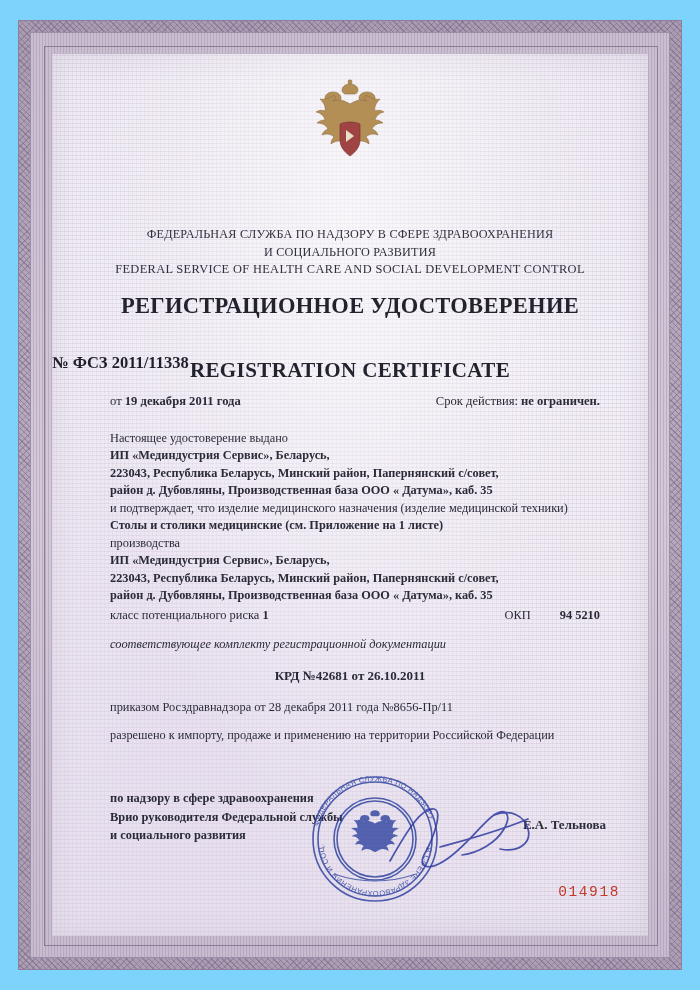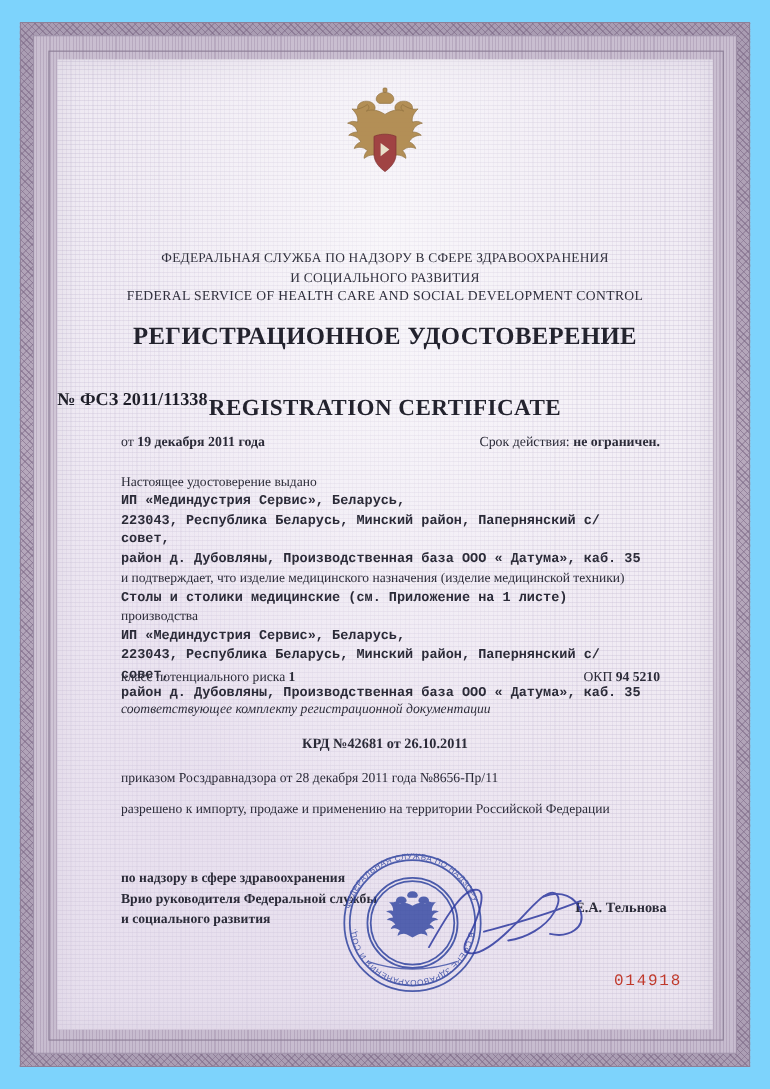--- a/index.html
+++ b/index.html
@@ -162,33 +162,33 @@
 
   .body {
     position: absolute;
     top: 376px;
     left: 58px;
     width: 478px;
     font-size: 12.3px;
     line-height: 1.42;
   }
   .body .ln { display: block; }
-  .body .b { font-weight: bold; font-family: Liberation Mono, monospace; }
+  .body .b { font-weight: bold; }
 
   .risk-row {
     position: absolute;
     top: 554px;
     left: 58px;
     width: 490px;
     display: flex;
     justify-content: space-between;
     align-items: baseline;
     font-size: 12.4px;
   }
-  .okp b { font-weight: bold; }
+  .okp b { font-weight: bold; margin-left: 26px; }
 
   .conformity {
     position: absolute;
     top: 583px;
     left: 58px;
     width: 490px;
     font-size: 12.4px;
     font-style: italic;
   }
   .krd {

